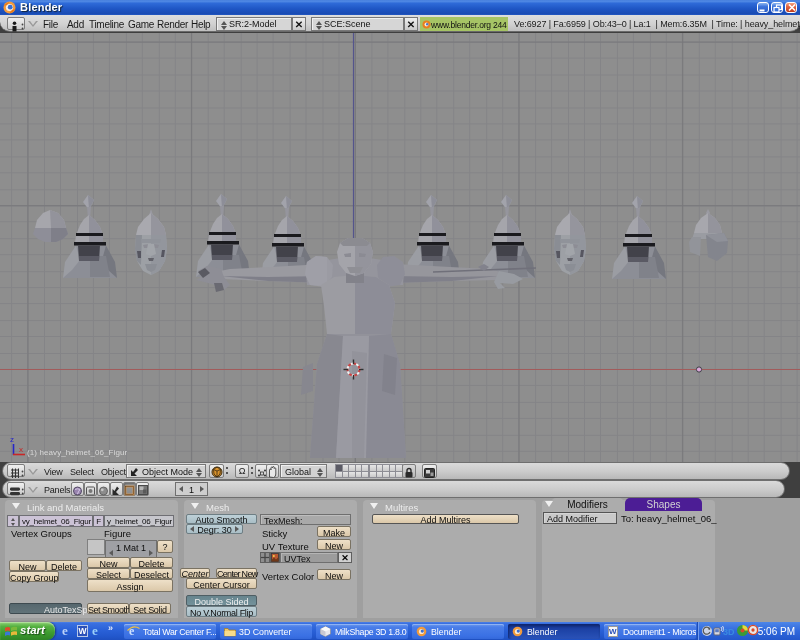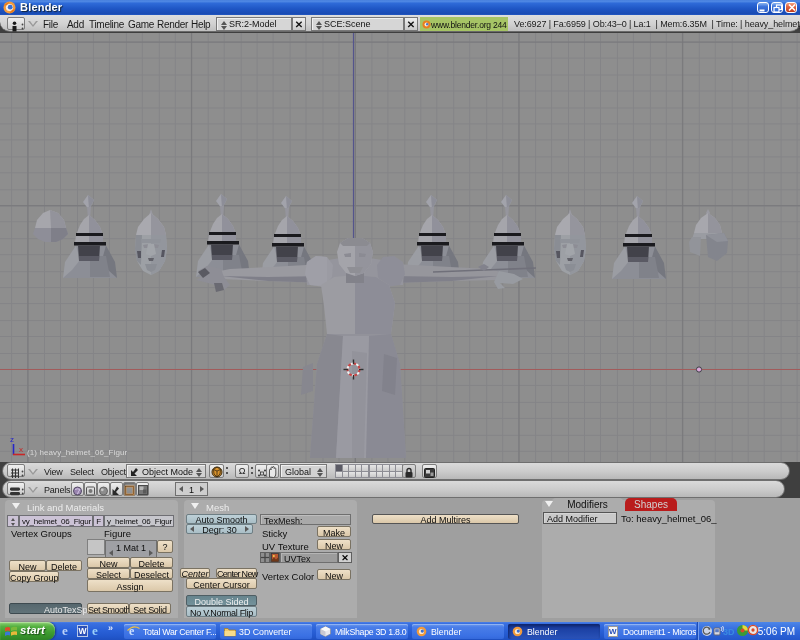--- a/index.html
+++ b/index.html
@@ -433,24 +433,30 @@
           <div class="ptri"></div>
           <span style="position:absolute;left:22px;top:2px">Link and Materials</span>
         </div>
     </div>
     <div class="panel" style="left:184px">
       <div class="phdr">
           <div class="ptri"></div>
           <span style="position:absolute;left:22px;top:2px">Mesh</span>
         </div>
     </div>
+    <div class="panel" style="left:363px">
+      <div class="phdr">
+          <div class="ptri"></div>
+          <span style="position:absolute;left:22px;top:2px">Multires</span>
+        </div>
+    </div>
     <div class="panel" style="left:542px"></div>
 
     <div class="tab" style="left:551px;width:73px;background:#acacac;color:#101010;"><span style="position:relative;top:1px">Modifiers</span></div>
-    <div class="tab" style="left:625px;width:52px;background:#b91c1c;color:#d2d2d2;"><span style="position:relative;top:1px">Shapes</span></div>
+    <div class="tab" style="left:625px;width:77px;background:#4c1d95;color:#d2d2d2;"><span style="position:relative;top:1px">Shapes</span></div>
     <div class="ptri" style="left:545px;top:3px"></div>
     <div class="gfld" style="left:543px;top:14px;width:74px;height:12px;background:#c9c9c9;border-color:#555;">
         <span style="position:absolute;left:3px;top:1px">Add Modifier</span>
       </div>
     <span class="lbl" style="left:621px;top:15px">To: heavy_helmet_06_</span>
 
     <div class="lav" style="left:7px;top:17px;width:12px;height:12px;">
         <span class="ud" style="left:3px;top:2px;border-left-width:2.5px;border-right-width:2.5px;border-bottom-width:3.5px;"></span>
         <span class="ud d" style="left:3px;top:7px;border-left-width:2.5px;border-right-width:2.5px;border-top-width:3.5px;"></span>
       </div>
@@ -472,21 +478,21 @@
     <div class="bb" style="left:87px;top:59px;width:43px;height:11px;"><span style="position:relative;top:1.5px">New</span></div>
     <div class="bb" style="left:130px;top:59px;width:43px;height:11px;"><span style="position:relative;top:1.5px">Delete</span></div>
     <div class="bb" style="left:87px;top:70px;width:43px;height:11px;"><span style="position:relative;top:1.5px">Select</span></div>
     <div class="bb" style="left:130px;top:70px;width:43px;height:11px;"><span style="position:relative;top:1.5px">Deselect</span></div>
     <div class="bb" style="left:87px;top:81px;width:86px;height:13px;"><span style="position:relative;top:2.5px">Assign</span></div>
     <div class="dark" style="left:9px;top:105px;width:73px;height:11px;"><span style="position:relative;top:1.5px">AutoTexSpace</span></div>
     <div class="bb" style="left:87px;top:105px;width:42px;height:11px;letter-spacing:-0.5px;"><span style="position:relative;top:1.5px">Set Smooth</span></div>
     <div class="bb" style="left:129px;top:105px;width:42px;height:11px;letter-spacing:-0.3px;"><span style="position:relative;top:1.5px">Set Solid</span></div>
 
     <div class="blu" style="left:186px;top:16px;width:71px;height:10px;"><span style="position:relative;top:1px">Auto Smooth</span></div>
-    <div class="blu arrL arrR" style="left:186px;top:26px;width:67px;height:10px;"><span style="position:relative;top:1px">Degr: 30</span></div>
+    <div class="blu arrL arrR" style="left:186px;top:26px;width:57px;height:10px;"><span style="position:relative;top:1px">Degr: 30</span></div>
     <div class="gfld" style="left:260px;top:16px;width:91px;height:11px;">
         <span style="position:absolute;left:3px;top:1px">TexMesh:</span>
       </div>
     <span class="lbl" style="left:262px;top:30px">Sticky</span>
     <div class="bb" style="left:317px;top:28px;width:34px;height:11px;"><span style="position:relative;top:1.5px">Make</span></div>
     <span class="lbl" style="left:262px;top:43px">UV Texture</span>
     <div class="bb" style="left:317px;top:41px;width:34px;height:11px;"><span style="position:relative;top:1.5px">New</span></div>
     <div class="abs" style="left:260px;top:54px;width:10px;height:11px;background:#8e8e8e;border:1px solid #5f5f5f;">
         <svg style="display:block" width="8" height="9">
           <line x1="4" y1="0" x2="4" y2="9" stroke="#444" stroke-width="1.2"></line>

